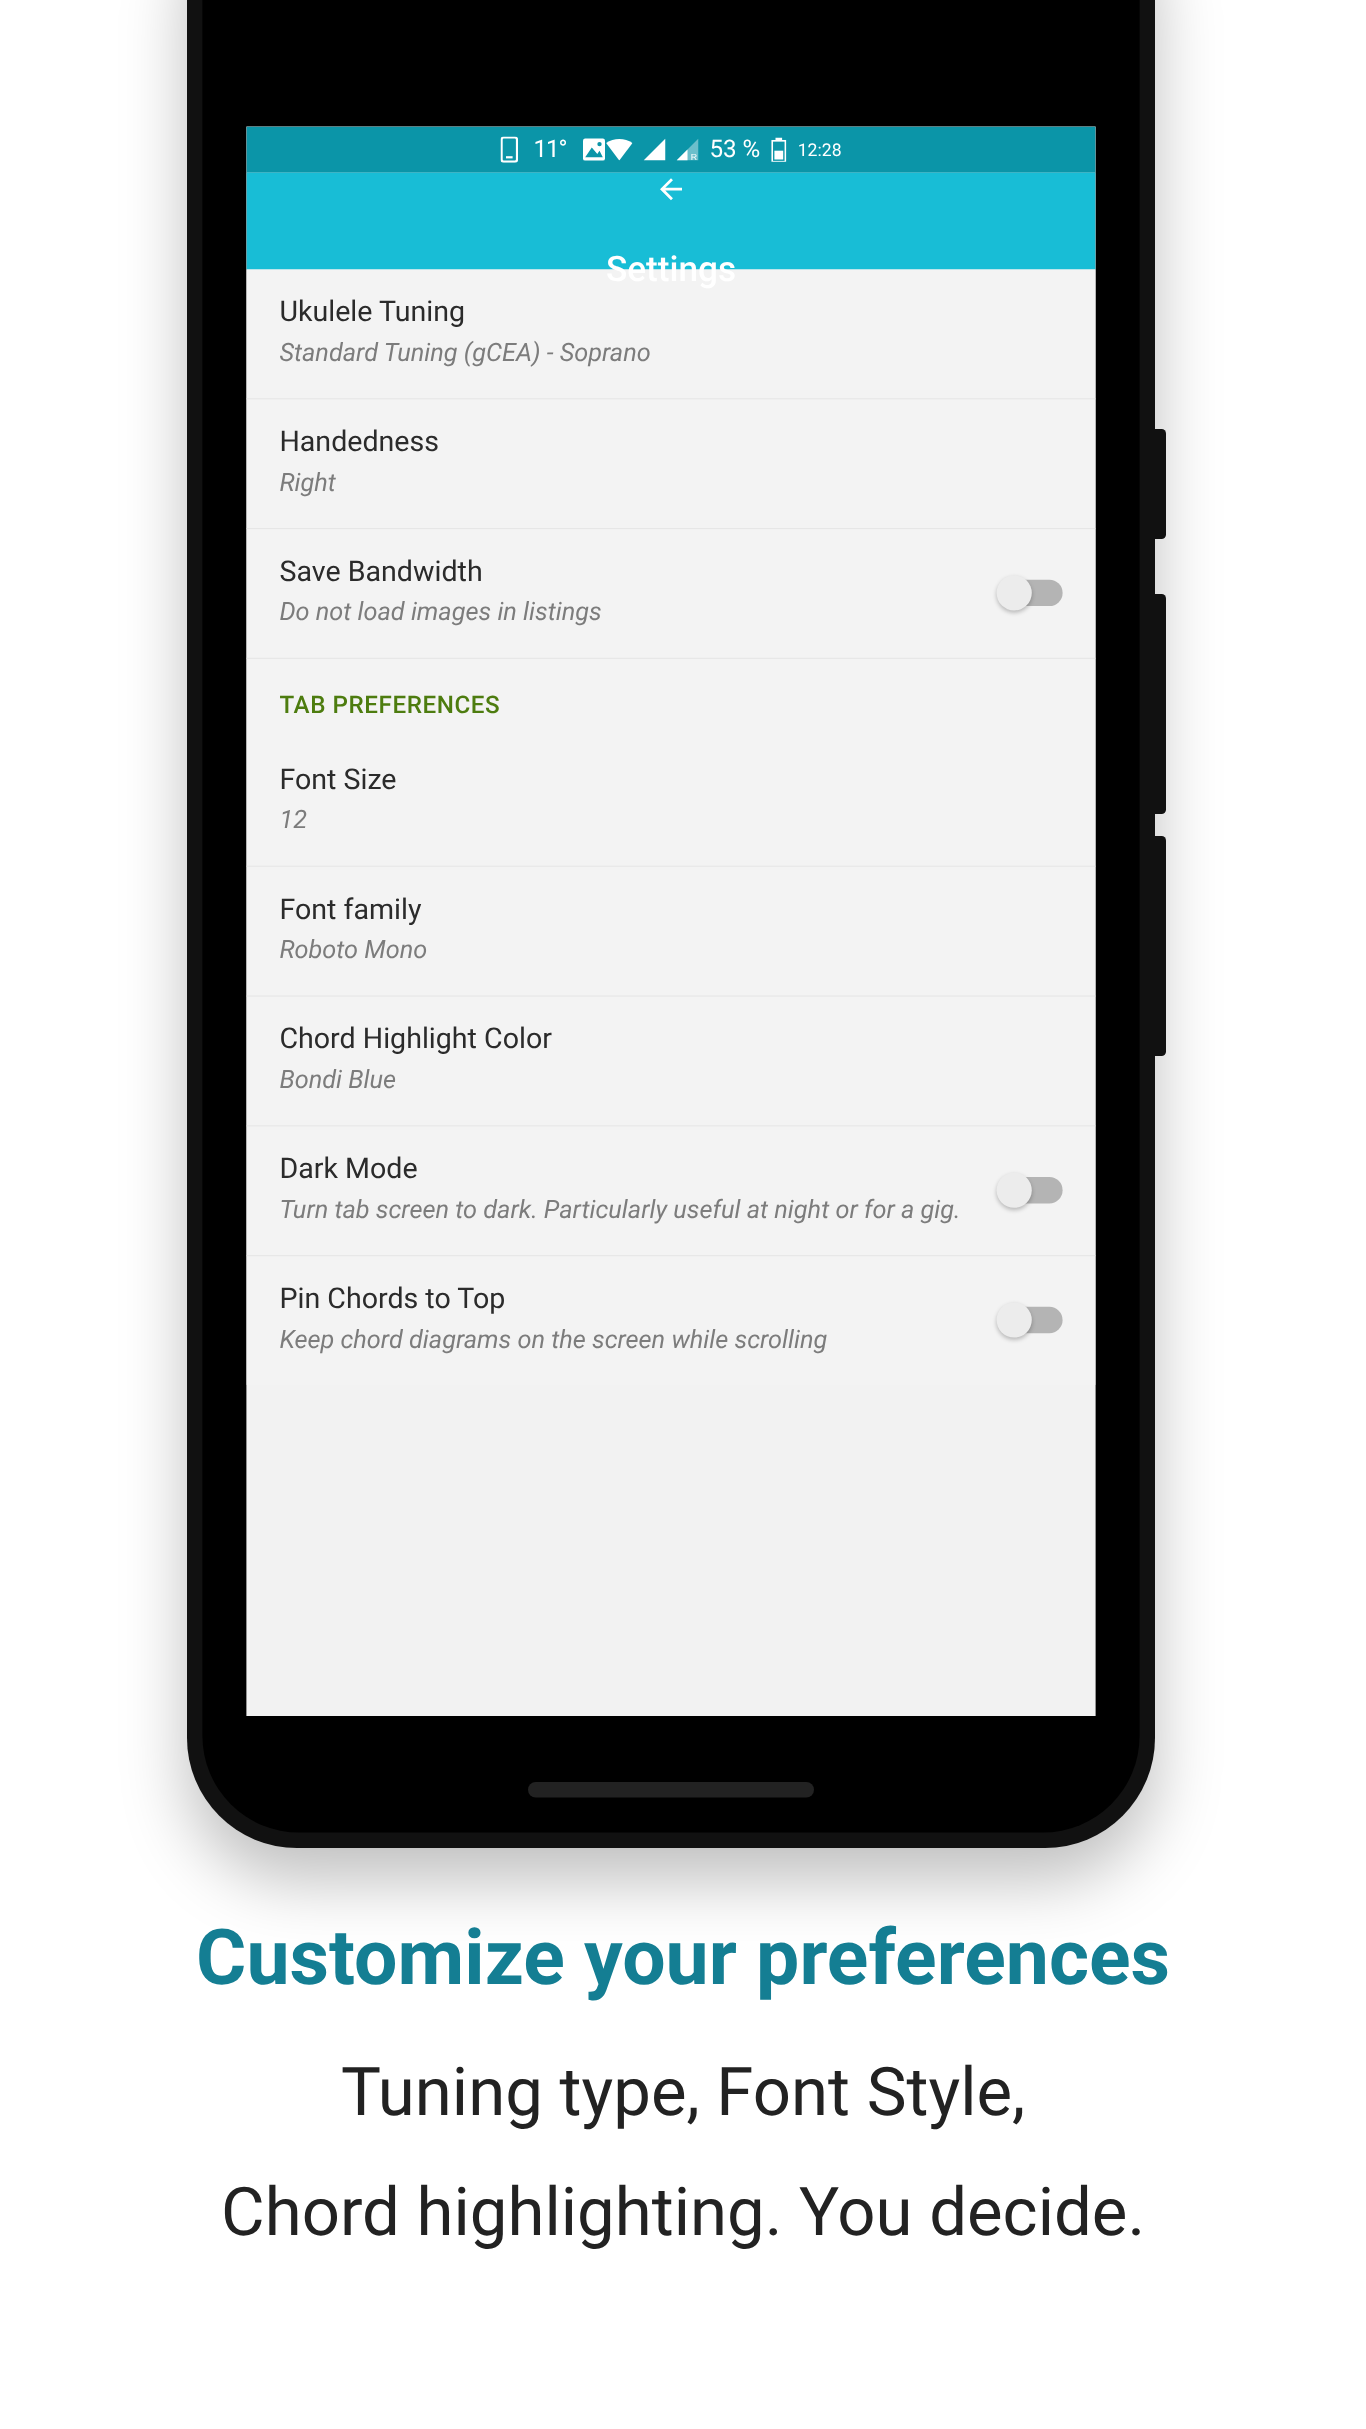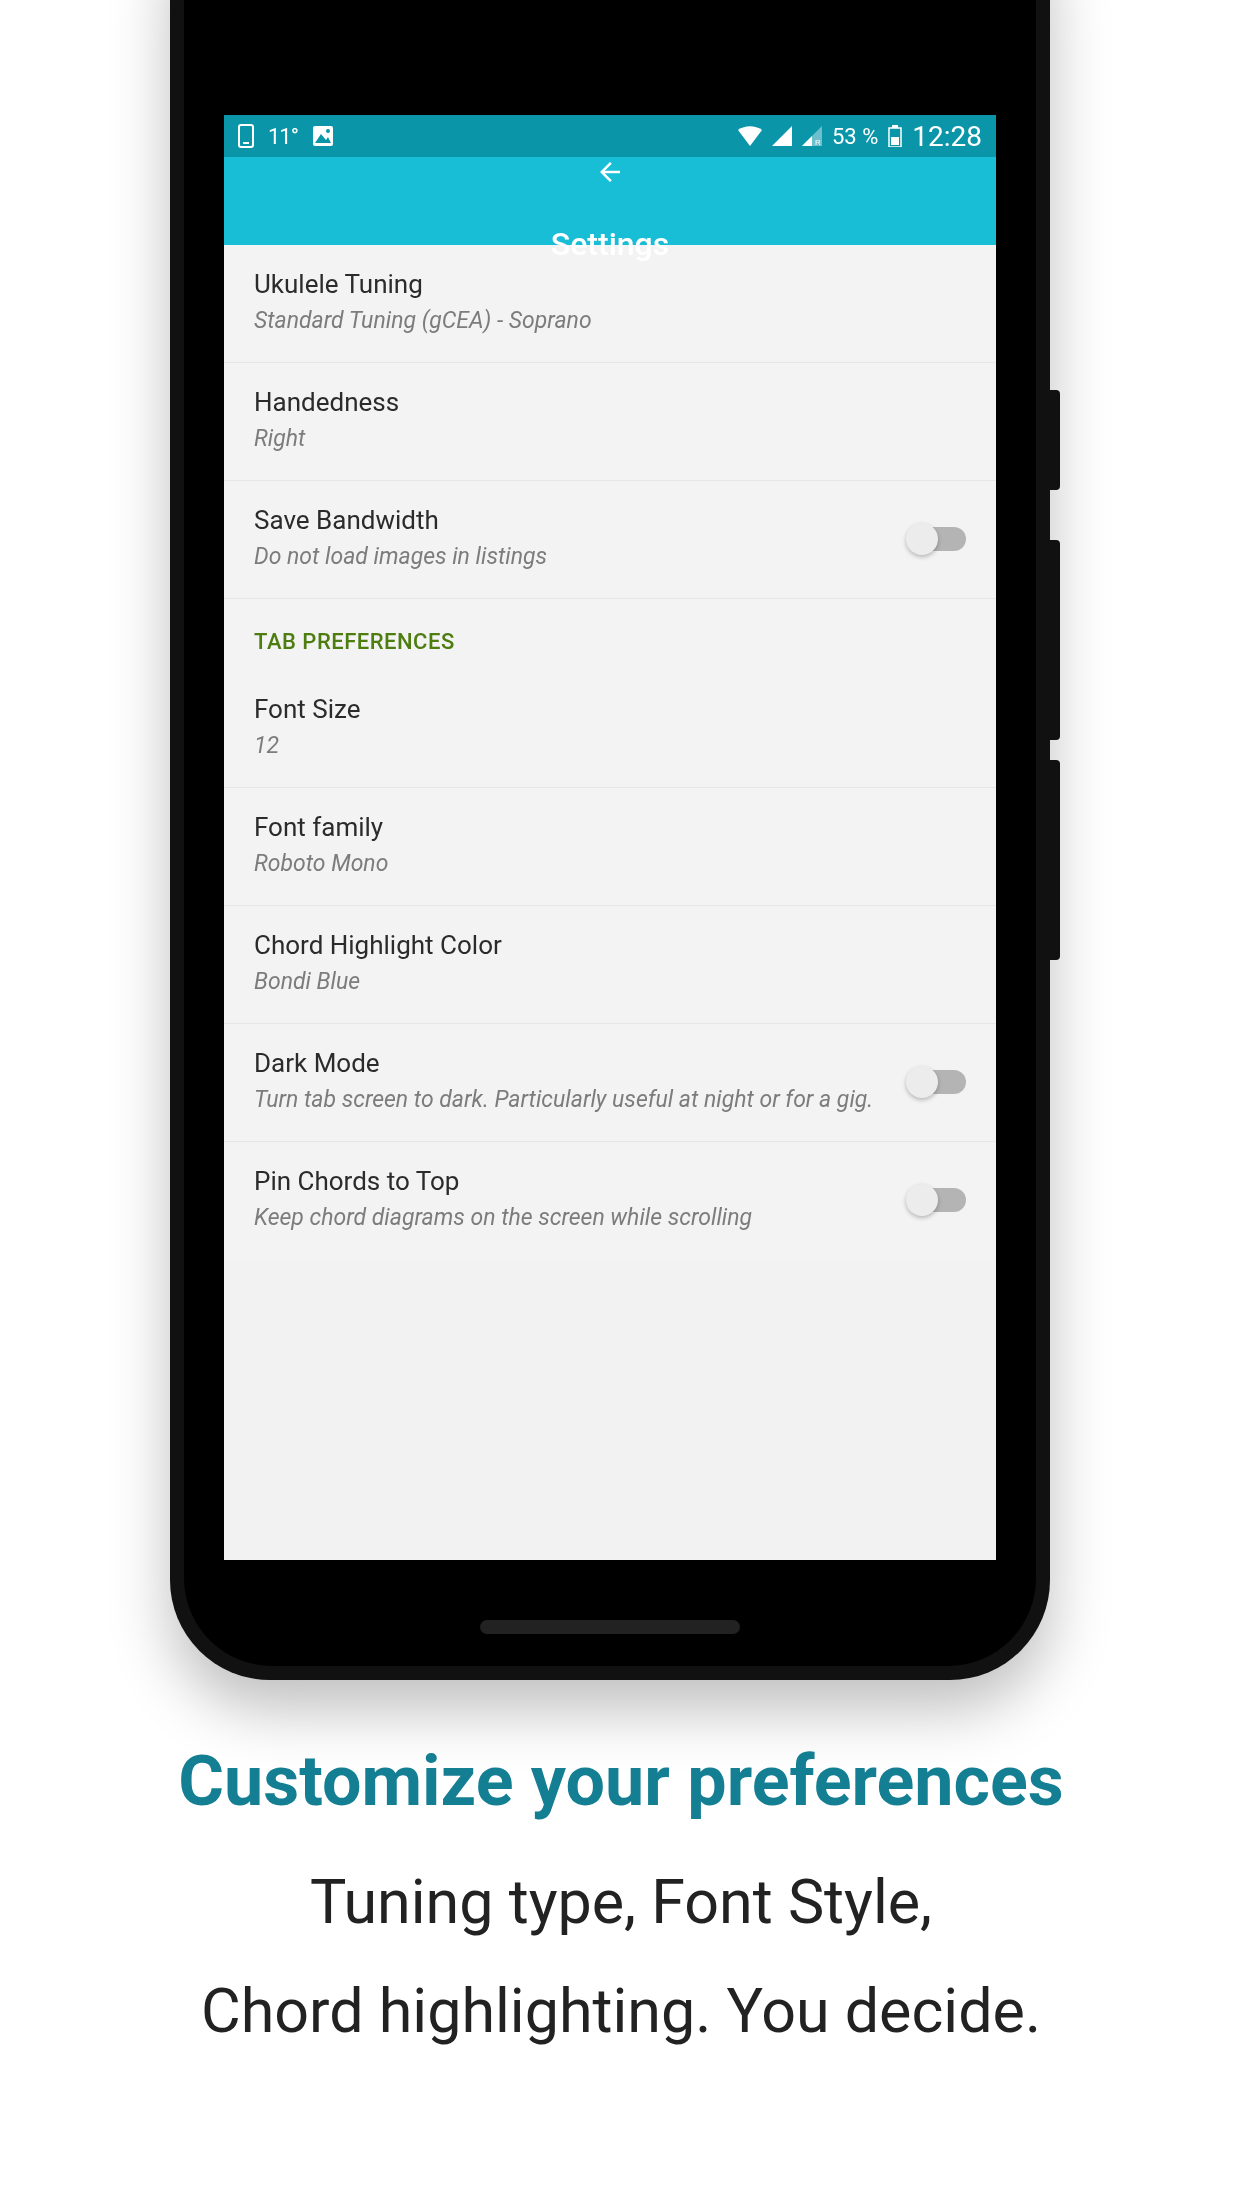--- a/index.html
+++ b/index.html
@@ -64,28 +64,28 @@
 
   
   .status-bar {
     height: 42px;
     background: #0b95a8;
     color: #fff;
     display: flex;
     align-items: center;
     padding: 0 14px;
     font-size: 22px;
-    justify-content: space-between;
+    justify-content: center;
   }
   .status-left { display: flex; align-items: center; gap: 14px; }
   .status-right { display: flex; align-items: center; gap: 10px; }
   .sb-icon { display: inline-flex; }
   .sb-temp { font-size: 22px; font-weight: 400; letter-spacing: -1px;}
   .sb-pct { font-size: 22px; }
-  .sb-time { font-size: 28px; }
+  .sb-time { font-size: 16px; }
 
   
   .app-bar {
     height: 88px;
     background: #18bdd6;
     color: #fff;
     display: flex;
     align-items: center;
     padding: 0 24px;
     gap: 34px;

